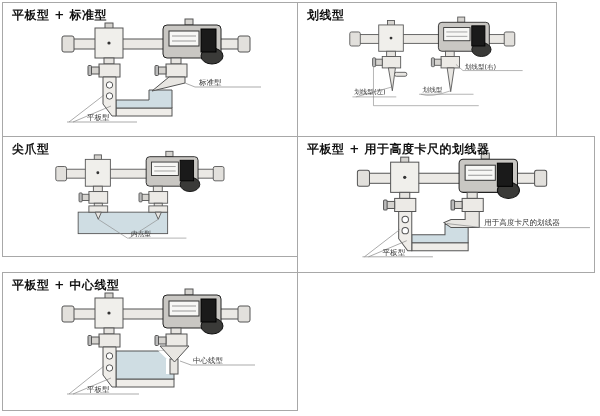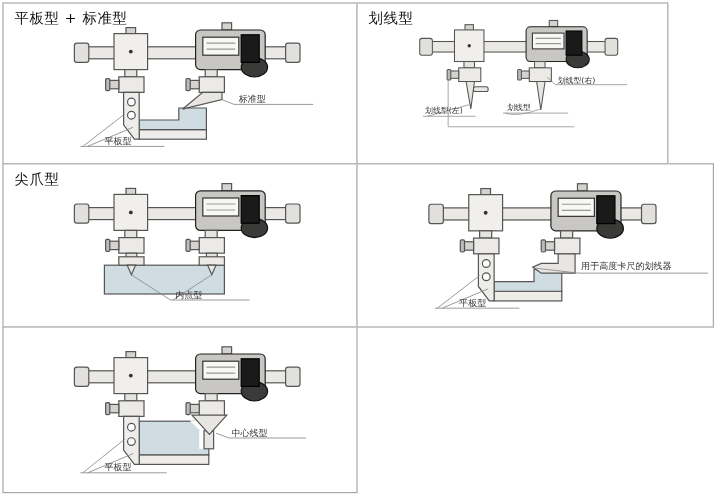--- a/index.html
+++ b/index.html
@@ -1,24 +1,24 @@
 <!DOCTYPE html>
 <html><head>
 <meta charset="utf-8">
 <style>
   html,body{margin:0;padding:0;background:#fff;}
   .canvas{position:relative;width:600px;height:416px;background:#ffffff;overflow:hidden;
           font-family:"DejaVu Sans","Liberation Sans",sans-serif;}
   .cell{position:absolute;box-sizing:border-box;border:1px solid #a8a8a8;background:#fff;}
   .cell-1{left:2px;top:2px;width:296px;height:135px;}
   .cell-2{left:297px;top:2px;width:260px;height:135px;}
-  .cell-3{left:2px;top:136px;width:296px;height:137px;}
+  .cell-3{left:2px;top:136px;width:296px;height:121px;}
   .cell-4{left:297px;top:136px;width:298px;height:137px;}
   .cell-5{left:2px;top:272px;width:296px;height:139px;}
-  .panel-title{position:absolute;left:9px;top:4px;margin:0;font-size:12px;font-weight:normal;
+  .panel-title{position:absolute;left:9px;top:4px;margin:0;font-size:12px;font-weight:bold;
                color:#111;letter-spacing:0.5px;white-space:nowrap;z-index:2;}
   .illus{position:absolute;left:0;top:0;width:100%;height:100%;}
   .lbl{font-size:7.5px;fill:#333;}
   svg .ln{stroke:#888;stroke-width:0.7;fill:none;}
   svg .outline{stroke:#555;stroke-width:1;}
 </style>
 </head>
 <body>
 
 <div class="canvas">
@@ -107,40 +107,42 @@
       <rect x="163" y="77" width="21" height="7" class="outline" fill="#eceae6"></rect>
       <polygon points="170,84 177,84 173.5,92" class="outline" fill="#e8e6e2"></polygon>
       <g>
         <path class="ln" d="M106.5,92 L139,113 M173.5,92 L141,113 M139,113 H205"></path>
         <text class="lbl" x="143" y="111">内点型</text>
       </g>
     </svg>
   </section>
 
   <section class="cell cell-4">
+    <h3 class="panel-title">平板型 + 用于高度卡尺的划线器</h3>
     <svg class="illus" viewBox="0 0 294 133" preserveAspectRatio="xMinYMin meet">
       <use href="#caliper" xlink:href="#caliper"></use>
       <rect x="113" y="105" width="56" height="8" class="outline" fill="#efede9"></rect>
       <polygon points="113,105 113,97 146,97 146,87 169,87 169,105" class="outline" fill="#cfdde3"></polygon>
       <path d="M100,74 h13 v39 h-4 l-9,-12 z" class="outline" fill="#efede9"></path>
       <circle cx="106.5" cy="82" r="3.2" class="outline" fill="#fff"></circle>
       <circle cx="106.5" cy="93" r="3.2" class="outline" fill="#fff"></circle>
       <path d="M166,74 h14 v16 h-28 l-7,-5 l7,-3 h14 z" class="outline" fill="#e8e6e2"></path>
       <g>
         <path class="ln" d="M148,86 L183,90 H290"></path>
         <text class="lbl" x="185" y="87">用于高度卡尺的划线器</text>
       </g>
       <g>
         <path class="ln" d="M101,92 L66,119 M108,103 L70,119 M64,119 H134"></path>
         <text class="lbl" x="84" y="117">平板型</text>
       </g>
     </svg>
   </section>
 
   <section class="cell cell-5">
+    <h3 class="panel-title">平板型 + 中心线型</h3>
     <svg class="illus" viewBox="0 0 294 137" preserveAspectRatio="xMinYMin meet">
       <use href="#caliper" xlink:href="#caliper"></use>
       <rect x="113" y="106" width="58" height="8" class="outline" fill="#efede9"></rect>
       <rect x="113" y="78" width="58" height="28" class="outline" fill="#cfdde3"></rect>
       <polygon points="155,77.5 187,77.5 171,93" fill="#ffffff"></polygon>
       <rect x="163" y="86" width="16" height="15" fill="#ffffff"></rect>
       <rect x="167" y="86" width="8" height="15" class="outline" fill="#e8e6e2"></rect>
       <polygon points="157,73 186,73 171.5,89" class="outline" fill="#e8e6e2"></polygon>
       <path d="M100,74 h13 v40 h-4 l-9,-12 z" class="outline" fill="#efede9"></path>
       <circle cx="106.5" cy="83" r="3.2" class="outline" fill="#fff"></circle>

